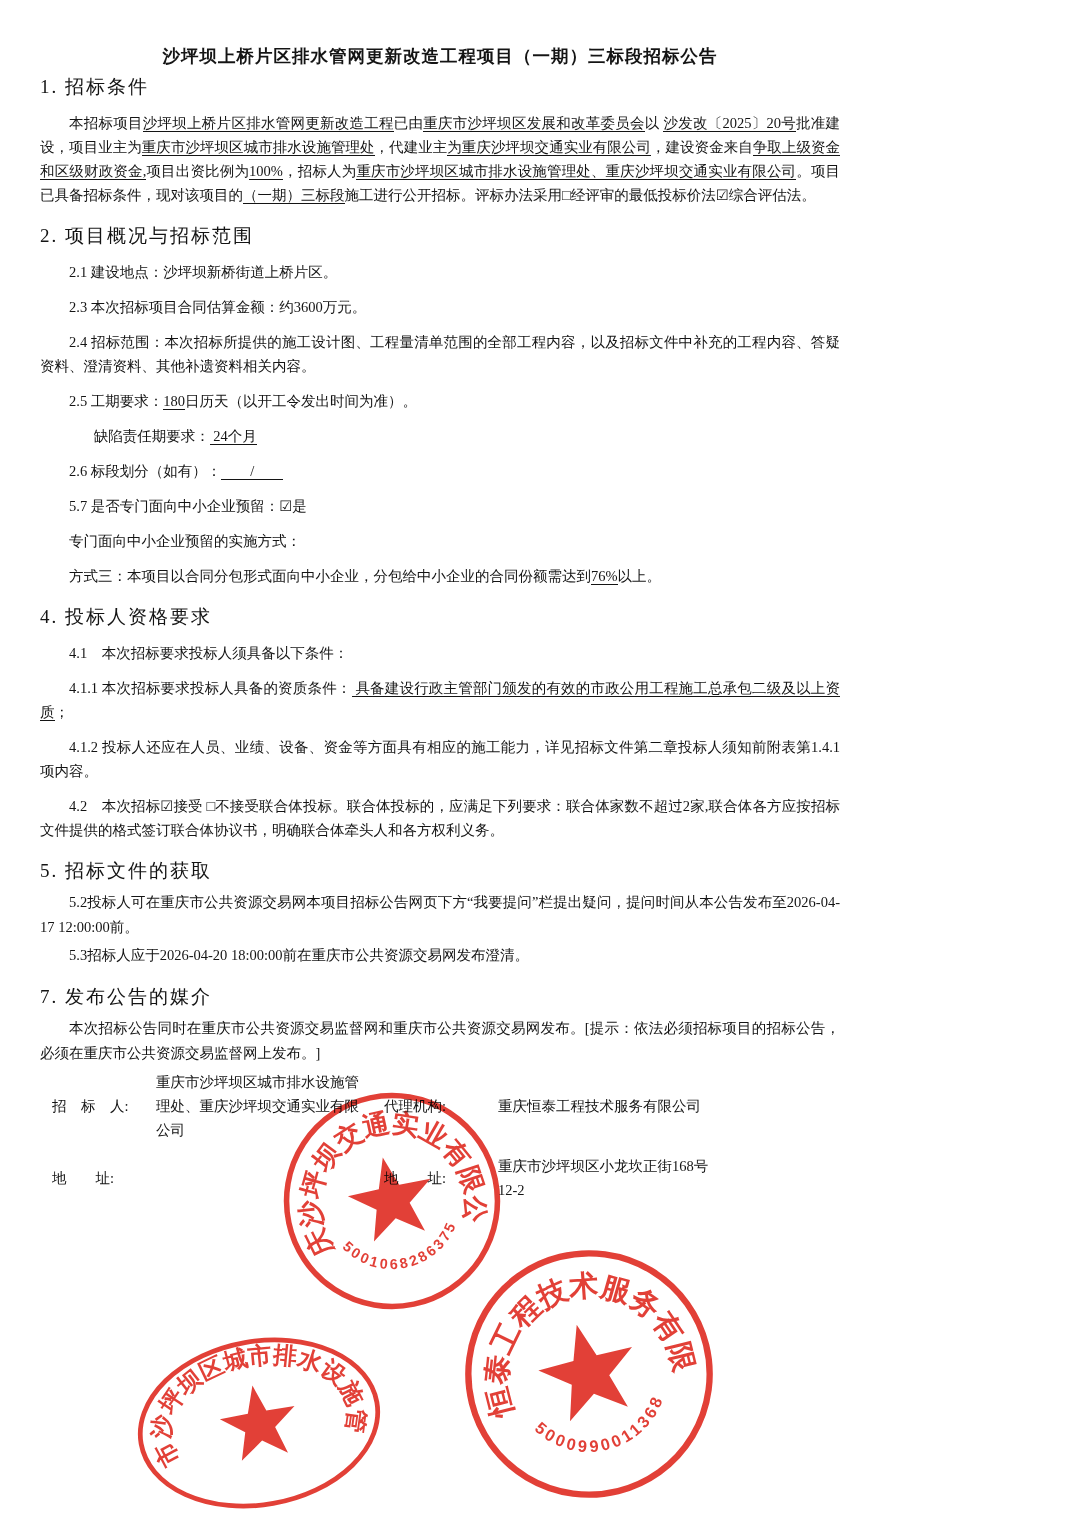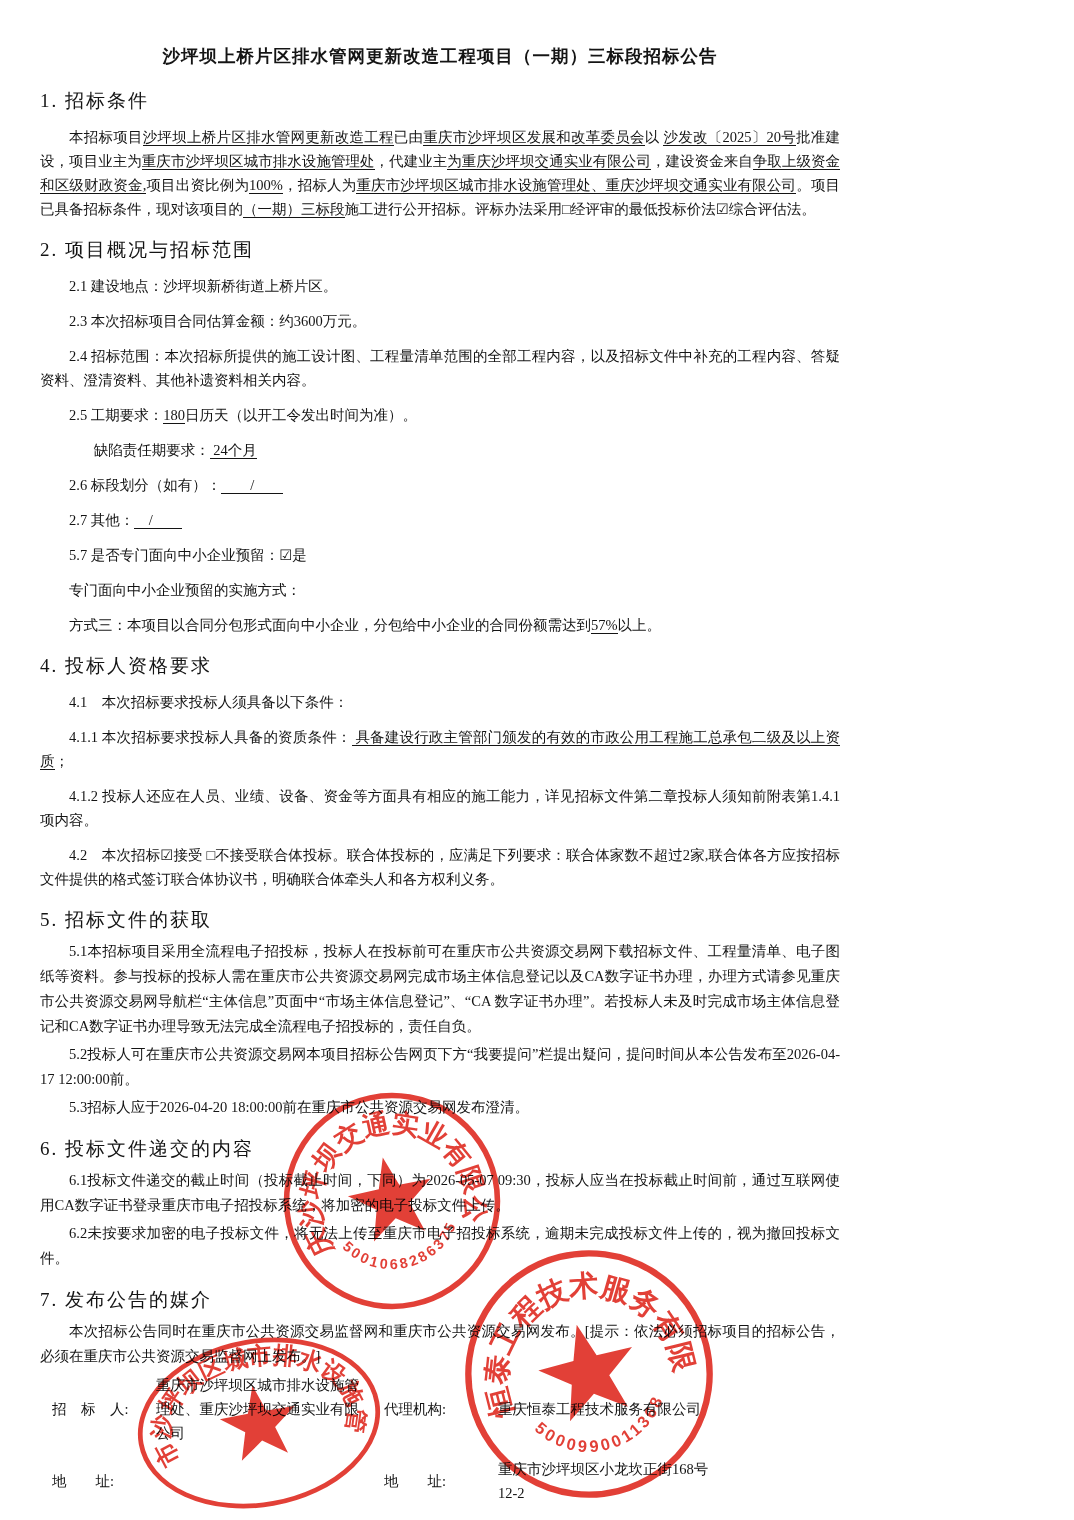--- a/index.html
+++ b/index.html
@@ -1,21 +1,21 @@
 <!DOCTYPE html>
 <html><head>
 <meta charset="utf-8">
 <style>
   html,body{margin:0;padding:0;background:#ffffff;}
   .page{position:relative;width:880px;height:1520px;background:#fff;overflow:hidden;
         font-family:"Liberation Serif","DejaVu Serif",serif;color:#141414;}
   .inner{padding:44px 40px 0 40px;}
   .title{text-align:center;font-size:17.5px;font-weight:bold;letter-spacing:1px;margin:0 0 6px 0;}
   .h2{font-size:19px;letter-spacing:2px;margin:16px 0 6px 0;font-weight:normal;}
-  .h2.first{margin-top:20px;}
+  .h2.first{margin-top:6px;}
   p{margin:11px 0;line-height:24px;font-size:14.5px;text-align:justify;}
   .ind{text-indent:2em;}
   .sub{text-indent:3.7em;}
   .tight p{margin:3px 0;line-height:25px;}
   .u{border-bottom:1px solid #141414;}
   .contact{margin:4px 0 0 12px;font-size:14.5px;}
   .crow{display:grid;grid-template-columns:90px 214px 100px 212px;column-gap:14px;
         align-items:center;margin-bottom:12px;}
   .crow .cell{line-height:24px;min-height:24px;}
   .lbl{white-space:pre;}
@@ -34,44 +34,37 @@
     <div class="h2 first">1. 招标条件</div>
     <p class="ind"><span>本招标项目</span><span class="u">沙坪坝上桥片区排水管网更新改造工程</span><span>已由</span><span class="u">重庆市沙坪坝区发展和改革委员会</span><span>以 </span><span class="u">沙发改〔2025〕20号</span><span>批准建设，项目业主为</span><span class="u">重庆市沙坪坝区城市排水设施管理处</span><span>，代建业主</span><span class="u">为重庆沙坪坝交通实业有限公司</span><span>，建设资金来自</span><span class="u">争取上级资金和区级财政资金,</span><span>项目出资比例为</span><span class="u">100%</span><span>，招标人为</span><span class="u">重庆市沙坪坝区城市排水设施管理处、重庆沙坪坝交通实业有限公司</span><span>。项目已具备招标条件，现对该项目的</span><span class="u">（一期）三标段</span><span>施工进行公开招标。评标办法采用□经评审的最低投标价法☑综合评估法。</span></p>
 
     <div class="h2">2. 项目概况与招标范围</div>
     <p class="ind"><span>2.1 建设地点：沙坪坝新桥街道上桥片区。</span></p>
     <p class="ind"><span>2.3 本次招标项目合同估算金额：约3600万元。</span></p>
     <p class="ind"><span>2.4 招标范围：本次招标所提供的施工设计图、工程量清单范围的全部工程内容，以及招标文件中补充的工程内容、答疑资料、澄清资料、其他补遗资料相关内容。</span></p>
     <p class="ind"><span>2.5 工期要求：</span><span class="u">180</span><span>日历天（以开工令发出时间为准）。</span></p>
     <p class="sub"><span>缺陷责任期要求：</span><span class="u"> 24个月 </span></p>
     <p class="ind"><span>2.6 标段划分（如有）：</span><span class="u">　　/　　</span></p>
-    <p class="ind"><span>2.7 其他：</span><span class="u">　/　　</span></p>
 
     <p class="ind"><span>5.7 是否专门面向中小企业预留：☑是</span></p>
     <p class="ind"><span>专门面向中小企业预留的实施方式：</span></p>
-    <p class="ind"><span>方式三：本项目以合同分包形式面向中小企业，分包给中小企业的合同份额需达到</span><span class="u">57%</span><span>以上。</span></p>
+    <p class="ind"><span>方式三：本项目以合同分包形式面向中小企业，分包给中小企业的合同份额需达到</span><span class="u">76%</span><span>以上。</span></p>
 
     <div class="h2">4. 投标人资格要求</div>
     <p class="ind"><span>4.1　本次招标要求投标人须具备以下条件：</span></p>
     <p class="ind"><span>4.1.1 本次招标要求投标人具备的资质条件：</span><span class="u"> 具备建设行政主管部门颁发的有效的市政公用工程施工总承包二级及以上资质</span><span>；</span></p>
     <p class="ind"><span>4.1.2 投标人还应在人员、业绩、设备、资金等方面具有相应的施工能力，详见招标文件第二章投标人须知前附表第1.4.1项内容。</span></p>
     <p class="ind"><span>4.2　本次招标☑接受 □不接受联合体投标。联合体投标的，应满足下列要求：联合体家数不超过2家,联合体各方应按招标文件提供的格式签订联合体协议书，明确联合体牵头人和各方权利义务。</span></p>
 
     <div class="tight">
       <div class="h2">5. 招标文件的获取</div>
-      <p class="ind"><span>5.1本招标项目采用全流程电子招投标，投标人在投标前可在重庆市公共资源交易网下载招标文件、工程量清单、电子图纸等资料。参与投标的投标人需在重庆市公共资源交易网完成市场主体信息登记以及CA数字证书办理，办理方式请参见重庆市公共资源交易网导航栏“主体信息”页面中“市场主体信息登记”、“CA 数字证书办理”。若投标人未及时完成市场主体信息登记和CA数字证书办理导致无法完成全流程电子招投标的，责任自负。</span></p>
       <p class="ind"><span>5.2投标人可在重庆市公共资源交易网本项目招标公告网页下方“我要提问”栏提出疑问，提问时间从本公告发布至2026-04-17 12:00:00前。</span></p>
       <p class="ind"><span>5.3招标人应于2026-04-20 18:00:00前在重庆市公共资源交易网发布澄清。</span></p>
     </div>
 
-    <div class="tight">
-      <div class="h2">6. 投标文件递交的内容</div>
-      <p class="ind"><span>6.1投标文件递交的截止时间（投标截止时间，下同）为2026-05-07 09:30，投标人应当在投标截止时间前，通过互联网使用CA数字证书登录重庆市电子招投标系统，将加密的电子投标文件上传。</span></p>
-      <p class="ind"><span>6.2未按要求加密的电子投标文件，将无法上传至重庆市电子招投标系统，逾期未完成投标文件上传的，视为撤回投标文件。</span></p>
-    </div>
 
     <div class="tight">
       <div class="h2">7. 发布公告的媒介</div>
       <p class="ind"><span>本次招标公告同时在重庆市公共资源交易监督网和重庆市公共资源交易网发布。[提示：依法必须招标项目的招标公告，必须在重庆市公共资源交易监督网上发布。]</span></p>
     </div>
 
 
     <div class="contact">
       <div class="crow">
         <div class="cell lbl">招　标　人:</div>

